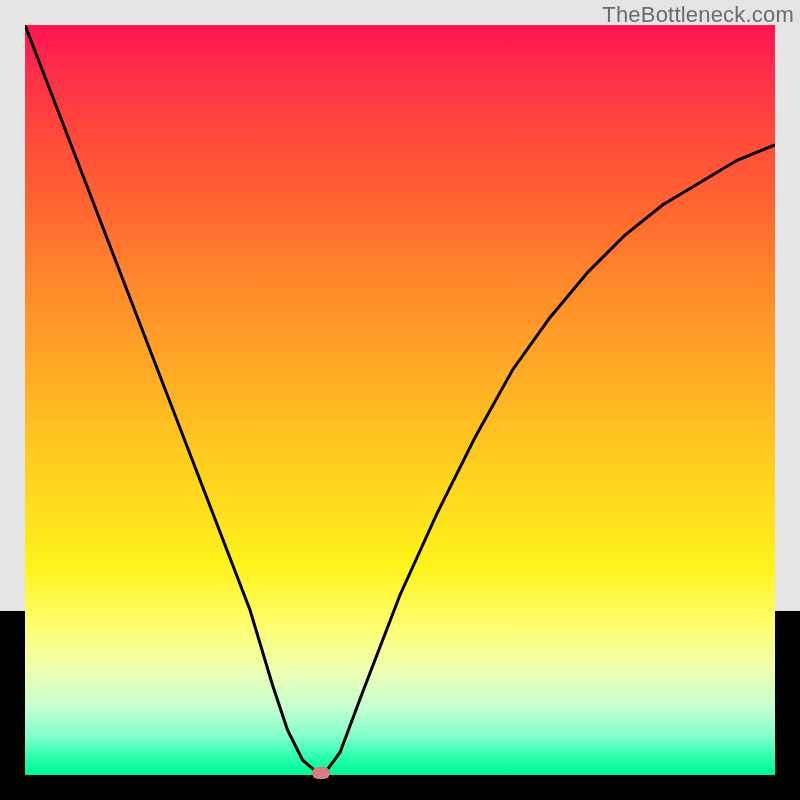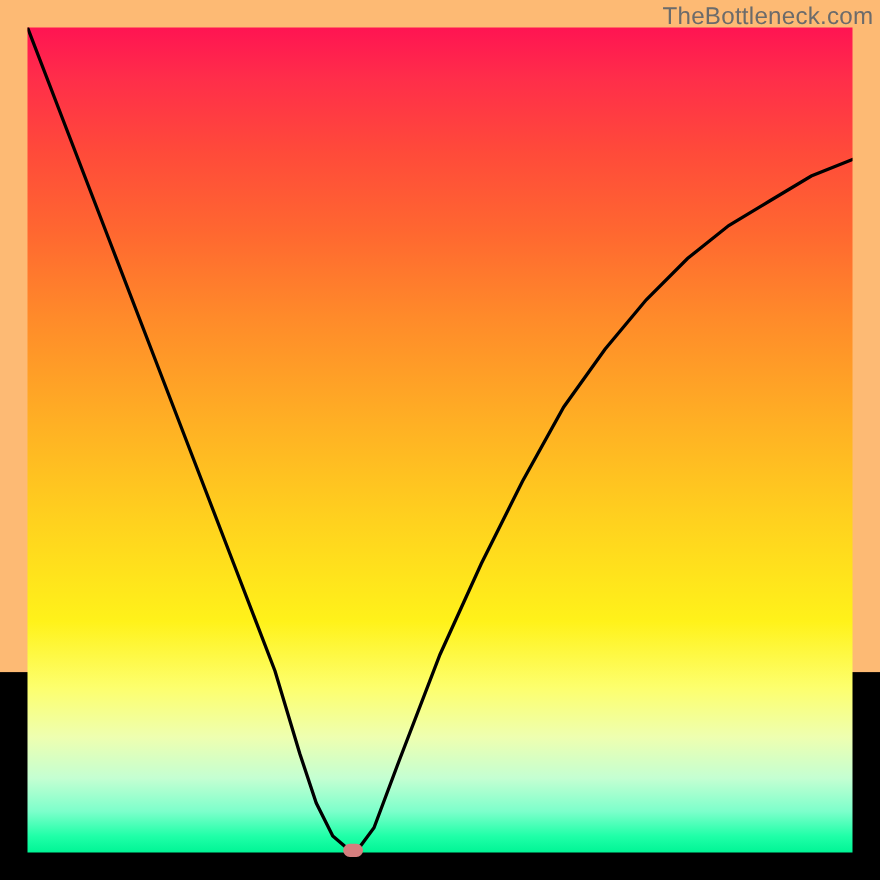--- a/index.html
+++ b/index.html
@@ -1,20 +1,20 @@
 <!DOCTYPE html>
 <html><head>
 <meta charset="utf-8">
 <style>
   * { margin: 0; padding: 0; box-sizing: border-box; }
   html, body { width: 800px; height: 800px; overflow: hidden; background: #000; }
   .frame {
     width: 800px;
     height: 611px;
-    background: #fdba74;
+    background: #e5e5e5;
     position: relative;
   }
   .plot {
     position: absolute;
     left: 25px;
     top: 25px;
     width: 750px;
     height: 750px;
     background: linear-gradient(to bottom,
       #ff1452 0%,

